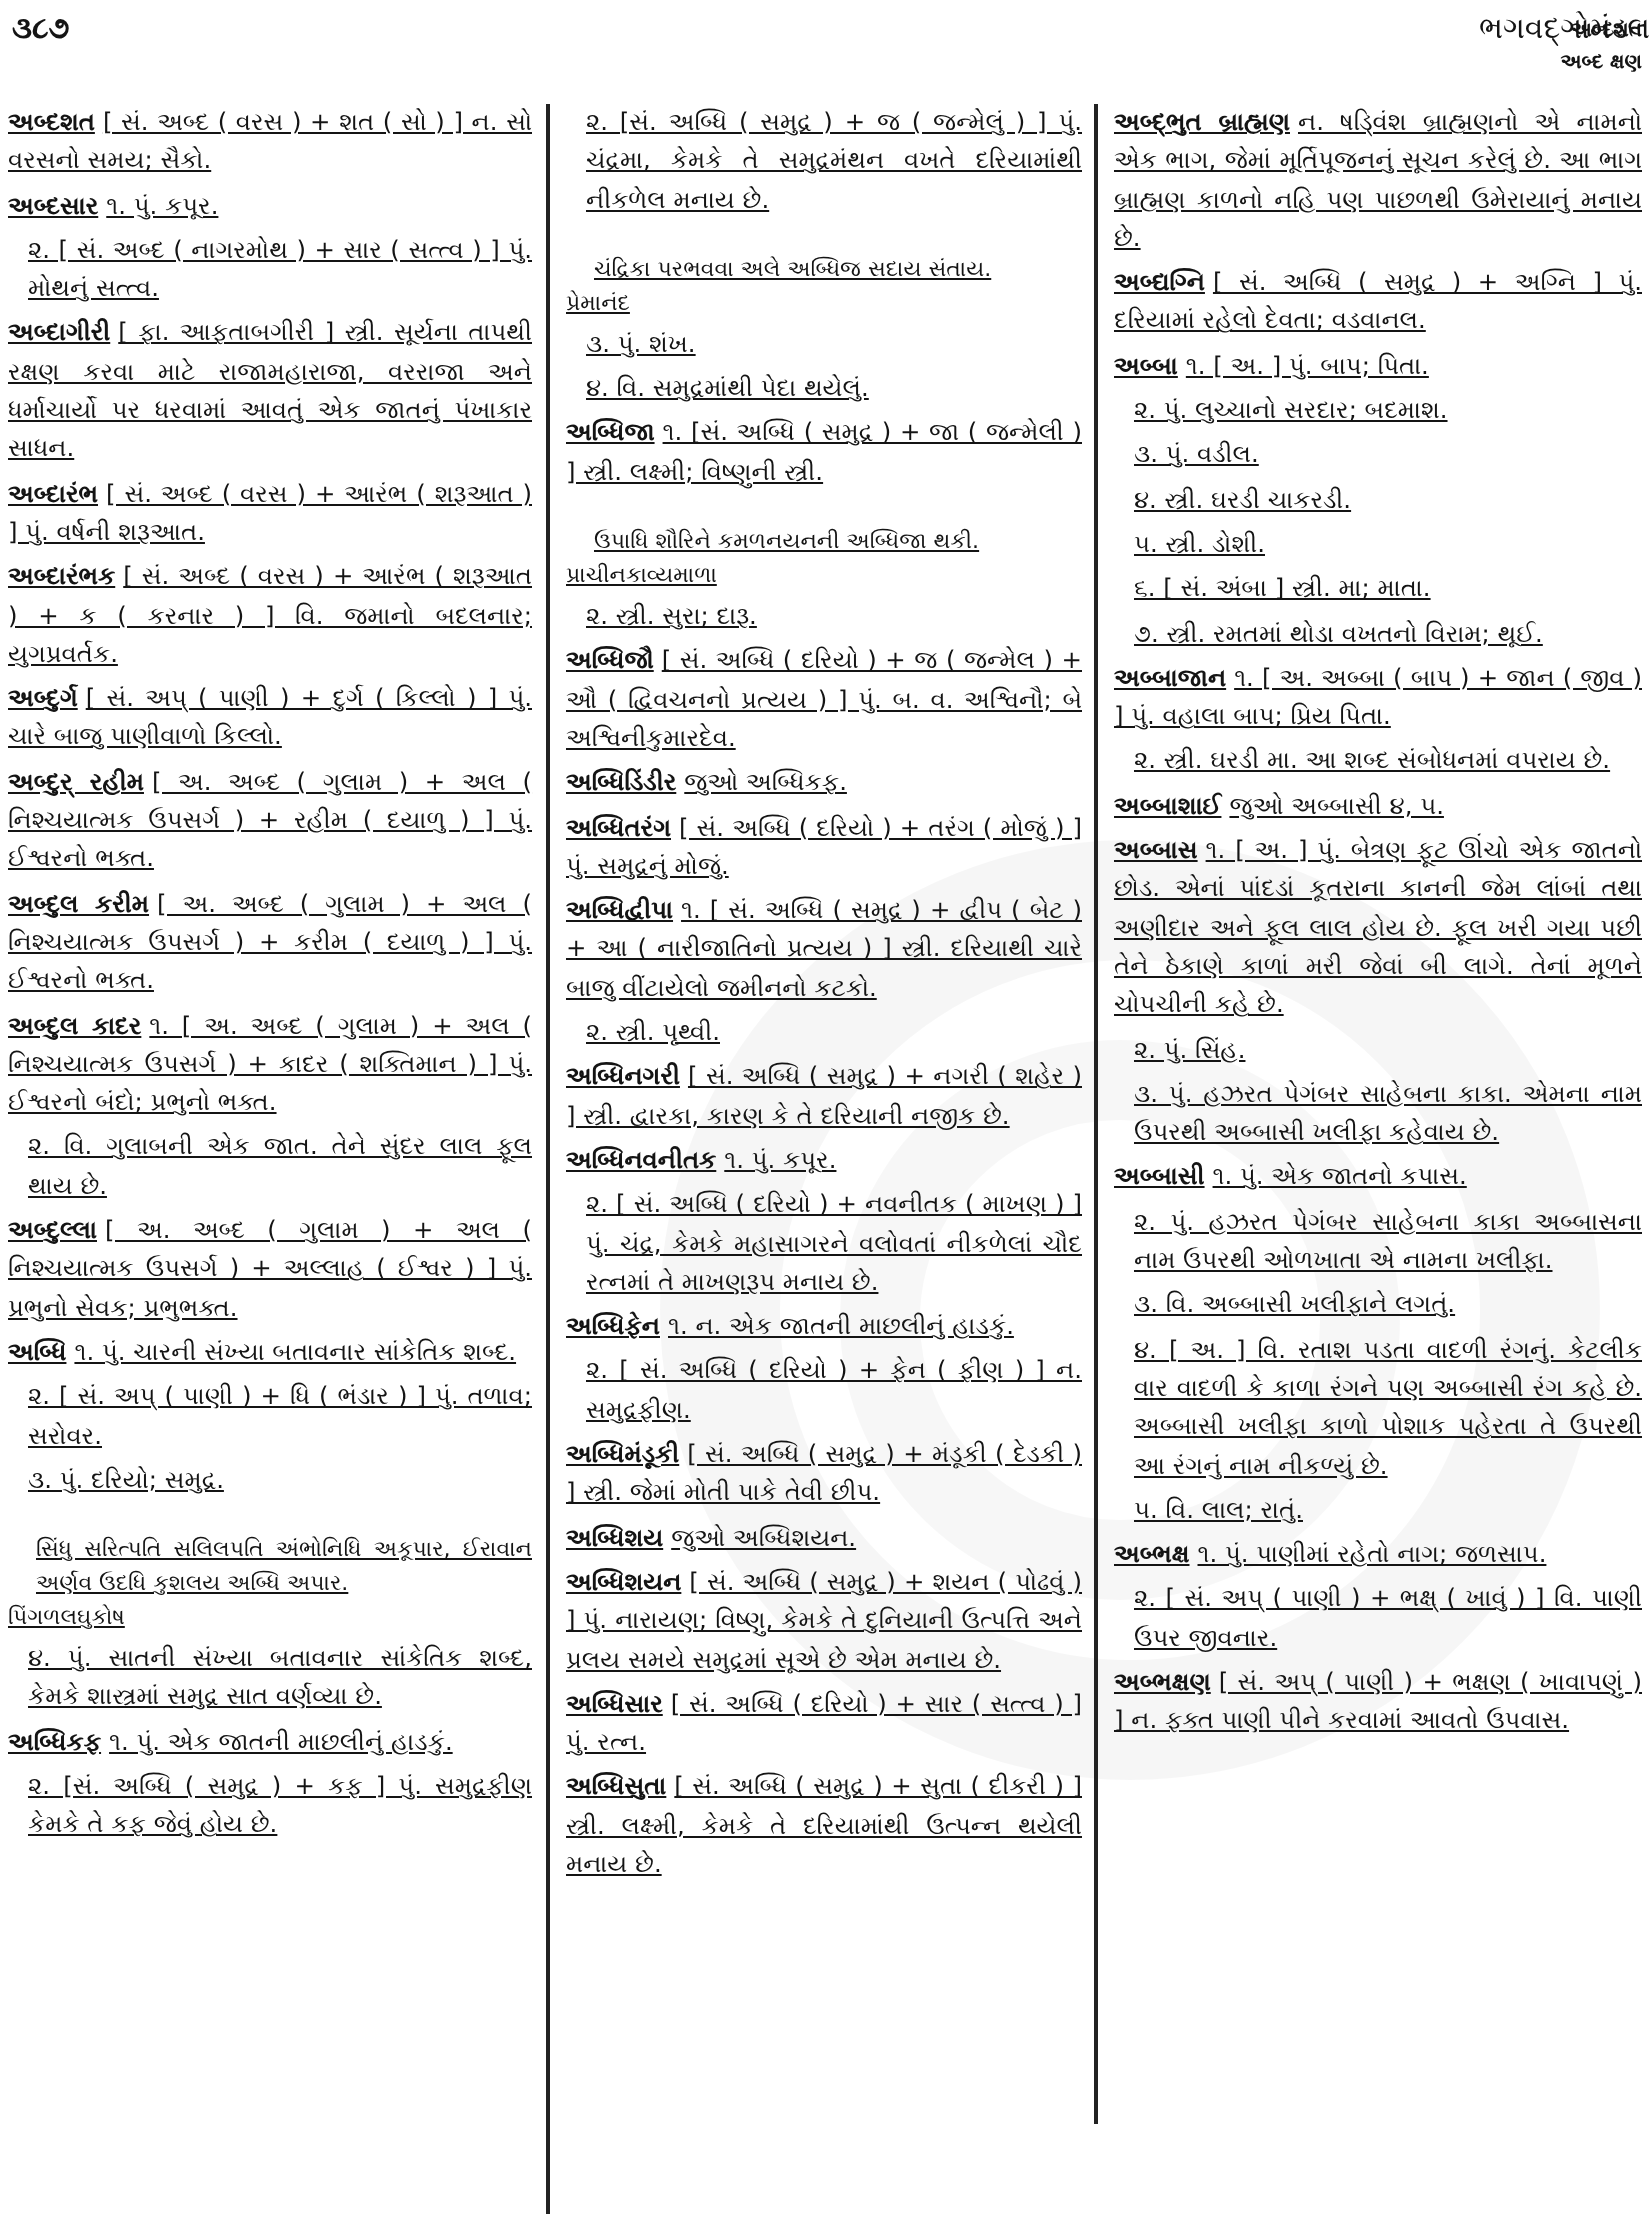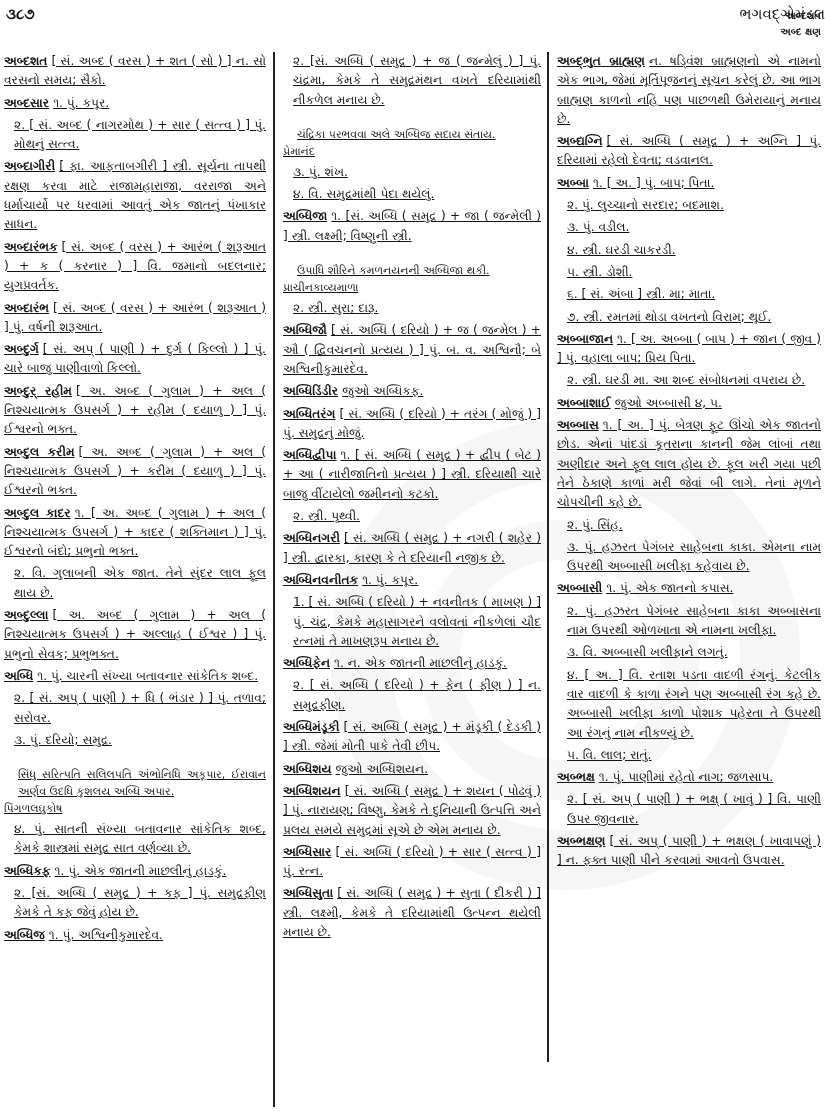--- a/index.html
+++ b/index.html
@@ -53,57 +53,56 @@
     <div>અબ્દ ક્ષણ</div>
   </div>
 </div>
 
 <div class="columns">
   <div class="col col1">
       <div class="entry"><span class="hw">અબ્દશત</span><span class="body">[ સં. અબ્દ ( વરસ ) + શત ( સો ) ] ન. સો વરસનો સમય; સૈકો.</span></div>
       <div class="entry"><span class="hw">અબ્દસાર</span><span class="body">૧. પું. કપૂર.</span></div>
       <div class="sense">૨. [ સં. અબ્દ ( નાગરમોથ ) + સાર ( સત્ત્વ ) ] પું. મોથનું સત્ત્વ.</div>
       <div class="entry"><span class="hw">અબ્દાગીરી</span><span class="body">[ ફા. આફતાબગીરી ] સ્ત્રી. સૂર્યના તાપથી રક્ષણ કરવા માટે રાજામહારાજા, વરરાજા અને ધર્માચાર્યો પર ધરવામાં આવતું એક જાતનું પંખાકાર સાધન.</span></div>
+      <div class="entry"><span class="hw">અબ્દારંભ</span><span class="body">[ સં. અબ્દ ( વરસ ) + આરંભ ( શરૂઆત ) ] પું. વર્ષની શરૂઆત.</span></div>
       <div class="entry"><span class="hw">અબ્દારંભક</span><span class="body">[ સં. અબ્દ ( વરસ ) + આરંભ ( શરૂઆત ) + ક ( કરનાર ) ] વિ. જમાનો બદલનાર; યુગપ્રવર્તક.</span></div>
-      <div class="entry"><span class="hw">અબ્દારંભ</span><span class="body">[ સં. અબ્દ ( વરસ ) + આરંભ ( શરૂઆત ) ] પું. વર્ષની શરૂઆત.</span></div>
       <div class="entry"><span class="hw">અબ્દુર્ગ</span><span class="body">[ સં. અપ્ ( પાણી ) + દુર્ગ ( કિલ્લો ) ] પું. ચારે બાજુ પાણીવાળો કિલ્લો.</span></div>
       <div class="entry"><span class="hw">અબ્દુર્ રહીમ</span><span class="body">[ અ. અબ્દ ( ગુલામ ) + અલ ( નિશ્ચયાત્મક ઉપસર્ગ ) + રહીમ ( દયાળુ ) ] પું. ઈશ્વરનો ભક્ત.</span></div>
       <div class="entry"><span class="hw">અબ્દુલ કરીમ</span><span class="body">[ અ. અબ્દ ( ગુલામ ) + અલ ( નિશ્ચયાત્મક ઉપસર્ગ ) + કરીમ ( દયાળુ ) ] પું. ઈશ્વરનો ભક્ત.</span></div>
       <div class="entry"><span class="hw">અબ્દુલ કાદર</span><span class="body">૧. [ અ. અબ્દ ( ગુલામ ) + અલ ( નિશ્ચયાત્મક ઉપસર્ગ ) + કાદર ( શક્તિમાન ) ] પું. ઈશ્વરનો બંદો; પ્રભુનો ભક્ત.</span></div>
       <div class="sense">૨. વિ. ગુલાબની એક જાત. તેને સુંદર લાલ ફૂલ થાય છે.</div>
       <div class="entry"><span class="hw">અબ્દુલ્લા</span><span class="body">[ અ. અબ્દ ( ગુલામ ) + અલ ( નિશ્ચયાત્મક ઉપસર્ગ ) + અલ્લાહ ( ઈશ્વર ) ] પું. પ્રભુનો સેવક; પ્રભુભક્ત.</span></div>
       <div class="entry"><span class="hw">અબ્ધિ</span><span class="body">૧. પું. ચારની સંખ્યા બતાવનાર સાંકેતિક શબ્દ.</span></div>
       <div class="sense">૨. [ સં. અપ્ ( પાણી ) + ધિ ( ભંડાર ) ] પું. તળાવ; સરોવર.</div>
       <div class="sense">૩. પું. દરિયો; સમુદ્ર.</div>
       <div class="quote">સિંધુ સરિત્પતિ સલિલપતિ અંભોનિધિ અકૂપાર, ઈરાવાન અર્ણવ ઉદધિ કુશલય અબ્ધિ અપાર.</div>
       <div class="cite">પિંગળલઘુકોષ</div>
       <div class="sense">૪. પું. સાતની સંખ્યા બતાવનાર સાંકેતિક શબ્દ, કેમકે શાસ્ત્રમાં સમુદ્ર સાત વર્ણવ્યા છે.</div>
       <div class="entry"><span class="hw">અબ્ધિકફ</span><span class="body">૧. પું. એક જાતની માછલીનું હાડકું.</span></div>
       <div class="sense">૨. [સં. અબ્ધિ ( સમુદ્ર ) + કફ ] પું. સમુદ્રફીણ કેમકે તે કફ જેવું હોય છે.</div>
-      <div class="entry"><span class="hw">અબ્ધિજ</span><span class="body">૧. પું. અશ્વિનીકુમારદેવ.</span></div>
     </div>
   <div class="divider div1"></div>
   <div class="col col2">
       <div class="sense">૨. [સં. અબ્ધિ ( સમુદ્ર ) + જ ( જન્મેલું ) ] પું. ચંદ્રમા, કેમકે તે સમુદ્રમંથન વખતે દરિયામાંથી નીકળેલ મનાય છે.</div>
       <div class="quote">ચંદ્રિકા પરભવવા અલે અબ્ધિજ સદાય સંતાય.</div>
       <div class="cite">પ્રેમાનંદ</div>
       <div class="sense">૩. પું. શંખ.</div>
       <div class="sense">૪. વિ. સમુદ્રમાંથી પેદા થયેલું.</div>
       <div class="entry"><span class="hw">અબ્ધિજા</span><span class="body">૧. [સં. અબ્ધિ ( સમુદ્ર ) + જા ( જન્મેલી ) ] સ્ત્રી. લક્ષ્મી; વિષ્ણુની સ્ત્રી.</span></div>
       <div class="quote">ઉપાધિ શૌરિને કમળનયનની અબ્ધિજા થકી.</div>
       <div class="cite">પ્રાચીનકાવ્યમાળા</div>
       <div class="sense">૨. સ્ત્રી. સુરા; દારૂ.</div>
       <div class="entry"><span class="hw">અબ્ધિજૌ</span><span class="body">[ સં. અબ્ધિ ( દરિયો ) + જ ( જન્મેલ ) + ઔ ( દ્વિવચનનો પ્રત્યય ) ] પું. બ. વ. અશ્વિનૌ; બે અશ્વિનીકુમારદેવ.</span></div>
       <div class="entry"><span class="hw">અબ્ધિડિંડીર</span><span class="body">જુઓ અબ્ધિકફ.</span></div>
       <div class="entry"><span class="hw">અબ્ધિતરંગ</span><span class="body">[ સં. અબ્ધિ ( દરિયો ) + તરંગ ( મોજું ) ] પું. સમુદ્રનું મોજું.</span></div>
       <div class="entry"><span class="hw">અબ્ધિદ્વીપા</span><span class="body">૧. [ સં. અબ્ધિ ( સમુદ્ર ) + દ્વીપ ( બેટ ) + આ ( નારીજાતિનો પ્રત્યય ) ] સ્ત્રી. દરિયાથી ચારે બાજુ વીંટાયેલો જમીનનો કટકો.</span></div>
       <div class="sense">૨. સ્ત્રી. પૃથ્વી.</div>
       <div class="entry"><span class="hw">અબ્ધિનગરી</span><span class="body">[ સં. અબ્ધિ ( સમુદ્ર ) + નગરી ( શહેર ) ] સ્ત્રી. દ્વારકા, કારણ કે તે દરિયાની નજીક છે.</span></div>
       <div class="entry"><span class="hw">અબ્ધિનવનીતક</span><span class="body">૧. પું. કપૂર.</span></div>
-      <div class="sense">1. [ સં. અબ્ધિ ( દરિયો ) + નવનીતક ( માખણ ) ] પું. ચંદ્ર, કેમકે મહાસાગરને વલોવતાં નીકળેલાં ચૌદ રત્નમાં તે માખણરૂપ મનાય છે.</div>
+      <div class="sense">૨. [ સં. અબ્ધિ ( દરિયો ) + નવનીતક ( માખણ ) ] પું. ચંદ્ર, કેમકે મહાસાગરને વલોવતાં નીકળેલાં ચૌદ રત્નમાં તે માખણરૂપ મનાય છે.</div>
       <div class="entry"><span class="hw">અબ્ધિફેન</span><span class="body">૧. ન. એક જાતની માછલીનું હાડકું.</span></div>
       <div class="sense">૨. [ સં. અબ્ધિ ( દરિયો ) + ફેન ( ફીણ ) ] ન. સમુદ્રફીણ.</div>
       <div class="entry"><span class="hw">અબ્ધિમંડૂકી</span><span class="body">[ સં. અબ્ધિ ( સમુદ્ર ) + મંડૂકી ( દેડકી ) ] સ્ત્રી. જેમાં મોતી પાકે તેવી છીપ.</span></div>
       <div class="entry"><span class="hw">અબ્ધિશય</span><span class="body">જુઓ અબ્ધિશયન.</span></div>
       <div class="entry"><span class="hw">અબ્ધિશયન</span><span class="body">[ સં. અબ્ધિ ( સમુદ્ર ) + શયન ( પોઢવું ) ] પું. નારાયણ; વિષ્ણુ, કેમકે તે દુનિયાની ઉત્પત્તિ અને પ્રલય સમયે સમુદ્રમાં સૂએ છે એમ મનાય છે.</span></div>
       <div class="entry"><span class="hw">અબ્ધિસાર</span><span class="body">[ સં. અબ્ધિ ( દરિયો ) + સાર ( સત્ત્વ ) ] પું. રત્ન.</span></div>
       <div class="entry"><span class="hw">અબ્ધિસુતા</span><span class="body">[ સં. અબ્ધિ ( સમુદ્ર ) + સુતા ( દીકરી ) ] સ્ત્રી. લક્ષ્મી, કેમકે તે દરિયામાંથી ઉત્પન્ન થયેલી મનાય છે.</span></div>
     </div>
   <div class="divider div2"></div>
   <div class="col col3">

